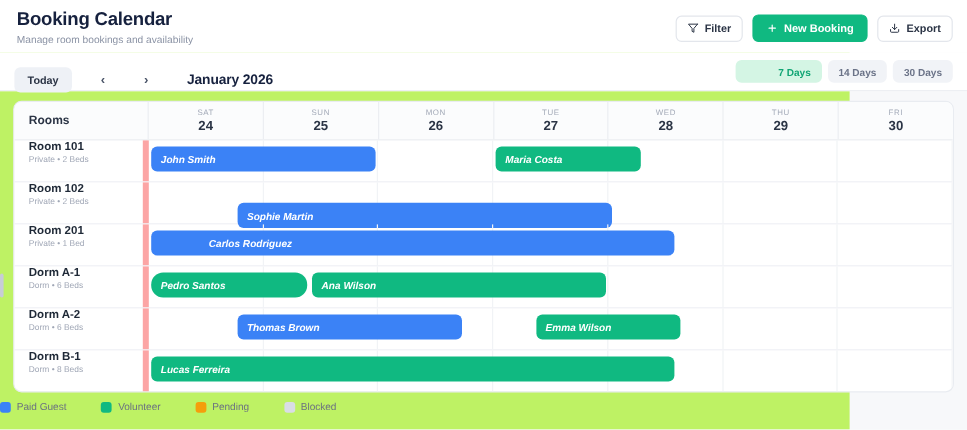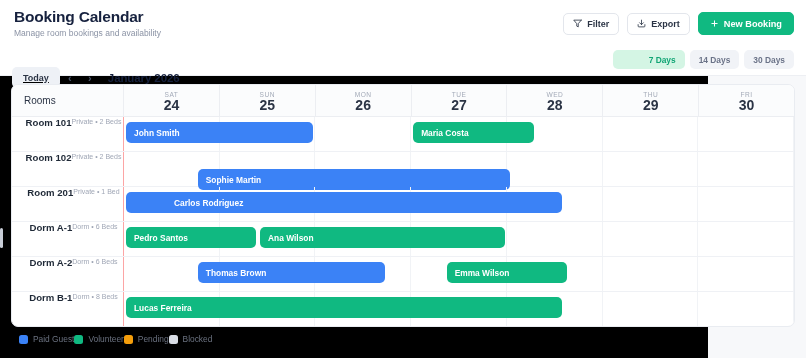--- a/index.html
+++ b/index.html
@@ -3,21 +3,21 @@
 <meta charset="utf-8">
 <style>
   * { box-sizing: border-box; margin: 0; padding: 0; }
   html, body {
     width: 806px; height: 358px;
     background: #f7f8fa;
     font-family: "Liberation Sans", sans-serif;
     -webkit-font-smoothing: antialiased;
     overflow: hidden;
   }
-  .page { width: 708px; height: 358px; position: relative; background: #000000; }
+  .page { width: 708px; height: 358px; position: relative; background: #bef264; }
 
   
   .header {
     position: absolute; left: 0; top: 0; width: 806px; height: 44px;
     background: #ffffff;
     padding: 8px 14px 0 14px;
   }
   .title {
     font-size: 15.5px; font-weight: bold; color: #16213e; letter-spacing: -0.2px;
     line-height: 18px;
@@ -44,22 +44,22 @@
     border-radius: 5px;
   }
   .ico { display: inline-block; line-height: 0; }
 
   
   .toolbar {
     position: absolute; left: 0; top: 44px; width: 806px; height: 32px;
     background: #ffffff; border-bottom: 1px solid #edeff3;
   }
   .toolbar-left {
-    position: absolute; left: 12px; top: 23px;
-    display: flex; align-items: center; gap: 0; text-decoration: underline;
+    position: absolute; left: 12px; top: 12px;
+    display: flex; align-items: center; gap: 16px;
   }
   .today-btn {
     height: 21px; padding: 0 11px;
     background: #eef1f6; border: none; border-radius: 5px;
     color: #2b3445; font-size: 9px; font-weight: bold;
     font-family: "Liberation Sans", sans-serif; cursor: pointer;
   }
   .nav-arrow {
     width: 20px; height: 21px;
     display: flex; align-items: center; justify-content: center;
@@ -86,65 +86,66 @@
   .cal {
     position: absolute; left: 11px; top: 84px;
     width: 784px; height: 243px;
     background: #ffffff; border: 1px solid #e9ecf1; border-radius: 7px;
     overflow: hidden;
   }
   .cal-head { display: flex; height: 32px; background: #fbfcfd; border-bottom: 1px solid #eceef2; }
   .head-rooms {
     width: 112px; flex: 0 0 112px;
     display: flex; align-items: center; padding-left: 12px;
-    font-size: 10px; font-weight: normal; color: #2b3445;
+    font-size: 10px; font-weight: bold; color: #2b3445;
     border-right: 1px solid #eceef2;
   }
   .head-day {
     flex: 1 1 0; display: flex; flex-direction: column;
     align-items: center; justify-content: center;
     border-right: 1px solid #eceef2;
   }
   .head-day:last-child { border-right: none; }
   .dow { font-size: 6.6px; color: #a3aab8; letter-spacing: 0.5px; line-height: 9px; }
-  .dnum { font-size: 14px; font-weight: bold; color: #2b3445; line-height: 12px; }
+  .dnum { font-size: 11px; font-weight: bold; color: #2b3445; line-height: 12px; }
 
   .row {
     display: flex; height: 35px;
     border-bottom: 1px solid #eff1f5;
     position: relative;
   }
   .row:last-child { border-bottom: none; }
   .row-label {
     width: 112px; flex: 0 0 112px;
-    display: flex; flex-direction: row; justify-content: center;
-    padding-left: 12px; border-right: 1px solid #fca5a5;
+    display: flex; flex-direction: column; justify-content: flex-start;
+    padding-left: 12px; border-right: 5px solid #fca5a5;
   }
   .room-name { font-size: 9.6px; font-weight: bold; color: #1f2937; line-height: 12px; }
   .room-meta { font-size: 7px; color: #a0a7b6; line-height: 10px; margin-top: 0px; }
   .row-grid { flex: 1 1 0; display: flex; position: relative; }
   .cell { flex: 1 1 0; border-right: 1px solid #f1f3f6; }
   .cell:last-child { border-right: none; }
 
   .bar {
     position: absolute; top: 5px; height: 21px;
     border-radius: 5px;
     display: flex; align-items: center;
     padding-left: 8px;
     color: #ffffff; font-size: 8.4px; font-weight: bold;
     white-space: nowrap; overflow: hidden;
     cursor: pointer;
+    font-style: italic;
   }
   .bar.paid { background: #3b82f6; }
   .bar.volunteer { background: #10b981; }
 
   
   .legend {
-    position: absolute; left: 19px; top: 334px;
-    display: flex; align-items: center; gap: 0;
+    position: absolute; left: 0; top: 334px;
+    display: flex; align-items: center; gap: 29px;
   }
   .leg-item { display: flex; align-items: center; gap: 5px; }
   .swatch { width: 9px; height: 9px; border-radius: 2.5px; }
   .leg-label { font-size: 8.4px; color: #6b7280; }
 
   
   .edge-scroll {
     position: absolute; left: 0px; top: 228px;
     width: 3px; height: 20px; background: #c7ccd6; border-radius: 2px;
   }
@@ -161,39 +162,39 @@
     <div class="header-actions">
       <button class="btn">
         <span class="ico">
           <svg width="9" height="9" viewBox="0 0 24 24" fill="none" stroke="#2b3445" stroke-width="2.2" stroke-linecap="round" stroke-linejoin="round">
               <polygon points="22 3 2 3 10 12.46 10 19 14 21 14 12.46 22 3"></polygon>
             </svg>
         </span>
         <span>Filter</span>
       </button>
 
+      <button class="btn btn-primary">
+        <span class="ico">
+          <svg width="9" height="9" viewBox="0 0 24 24" fill="none" stroke="#ffffff" stroke-width="2.6" stroke-linecap="round">
+              <line x1="12" y1="5" x2="12" y2="19"></line>
+              <line x1="5" y1="12" x2="19" y2="12"></line>
+            </svg>
+        </span>
+        <span>New Booking</span>
+      </button>
+
       <button class="btn">
         <span class="ico">
           <svg width="9" height="9" viewBox="0 0 24 24" fill="none" stroke="#2b3445" stroke-width="2.2" stroke-linecap="round" stroke-linejoin="round">
               <path d="M21 15v4a2 2 0 0 1-2 2H5a2 2 0 0 1-2-2v-4"></path>
               <polyline points="7 10 12 15 17 10"></polyline>
               <line x1="12" y1="15" x2="12" y2="3"></line>
             </svg>
         </span>
         <span>Export</span>
-      </button>
-
-      <button class="btn btn-primary">
-        <span class="ico">
-          <svg width="9" height="9" viewBox="0 0 24 24" fill="none" stroke="#ffffff" stroke-width="2.6" stroke-linecap="round">
-              <line x1="12" y1="5" x2="12" y2="19"></line>
-              <line x1="5" y1="12" x2="19" y2="12"></line>
-            </svg>
-        </span>
-        <span>New Booking</span>
       </button>
     </div>
   </div>
 
   <div class="toolbar">
     <div class="toolbar-left">
       <button class="today-btn">Today</button>
       <button class="nav-arrow">‹</button>
       <button class="nav-arrow">›</button>
       <span class="month-label">January 2026</span>
@@ -295,21 +296,21 @@
             <div class="room-meta">Dorm • 6 Beds</div>
           </div>
           <div class="row-grid">
             <div class="cell"></div>
             <div class="cell"></div>
             <div class="cell"></div>
             <div class="cell"></div>
             <div class="cell"></div>
             <div class="cell"></div>
             <div class="cell"></div>
-            <div class="bar volunteer" style="left: calc(0% + 2px); width: calc(20% - 4px);">Pedro Santos</div>
+            <div class="bar volunteer" style="left: calc(0% + 2px); width: calc(20% - 4px); border-radius: 10px;">Pedro Santos</div>
             <div class="bar volunteer" style="left: calc(20% + 2px); width: calc(37.1429% - 4px);">Ana Wilson</div>
           </div>
         </div>
         <div class="row">
           <div class="row-label">
             <div class="room-name">Dorm A-2</div>
             <div class="room-meta">Dorm • 6 Beds</div>
           </div>
           <div class="row-grid">
             <div class="cell"></div>

